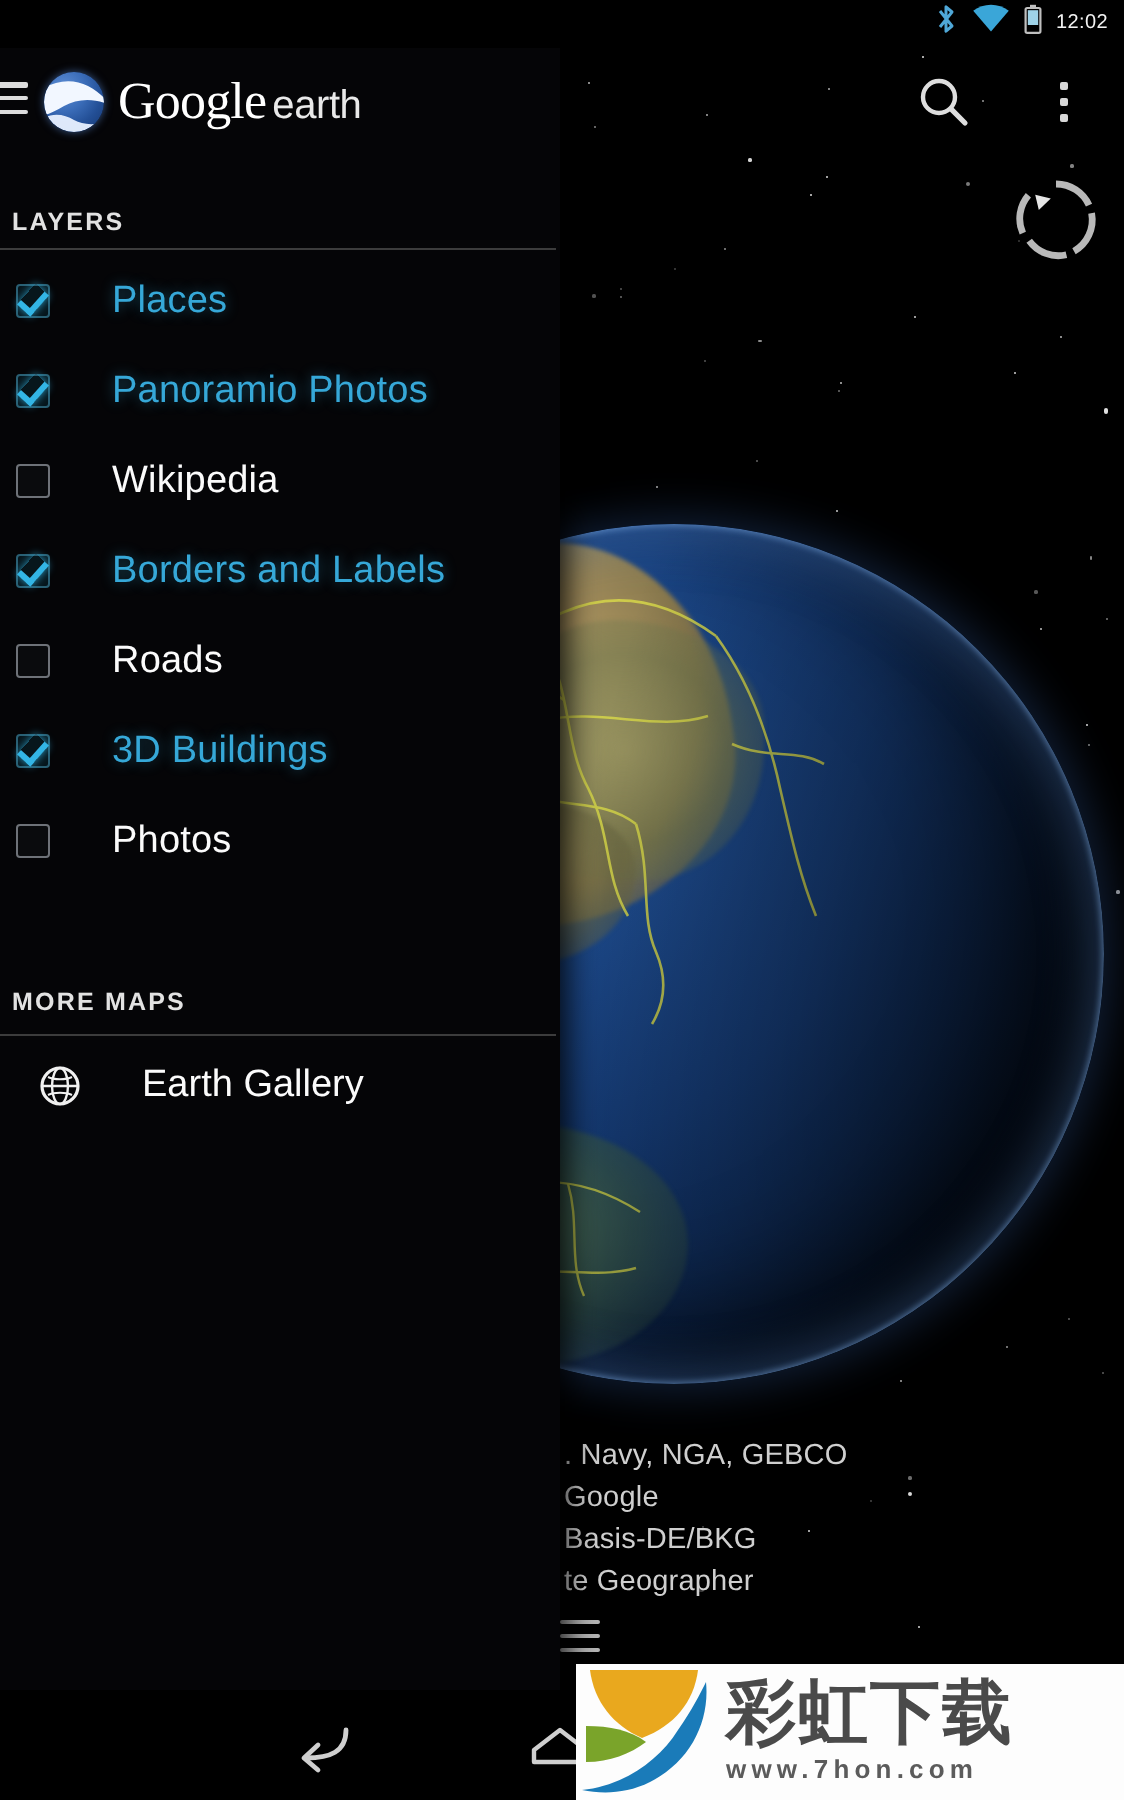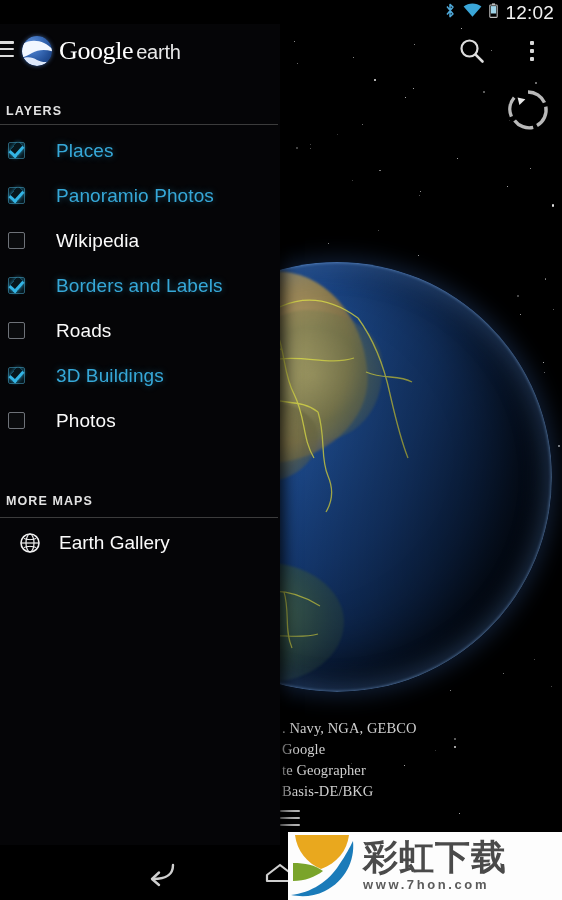--- a/index.html
+++ b/index.html
@@ -65,28 +65,28 @@
     position:absolute;inset:0;border-radius:50%;
     background:linear-gradient(105deg, rgba(0,0,0,0) 38%, rgba(0,0,0,0.30) 62%, rgba(0,0,0,0.62) 82%, rgba(0,0,0,0.80) 100%);
   }
   #rim{
     position:absolute;inset:0;border-radius:50%;
     box-shadow:inset 0 0 26px 5px rgba(96,150,225,0.34), inset 0 0 3px 1px rgba(150,200,255,0.45);
   }
 
   
   #attribution{position:absolute;left:282px;top:718px;width:260px;color:#cfcfcf;font-size:14.5px;line-height:21px;letter-spacing:.1px;}
-  #attribution div{white-space:nowrap;text-shadow:0 1px 2px #000;font-family:Liberation Serif, serif;}
+  #attribution div{white-space:nowrap;text-shadow:0 1px 2px #000;}
   #attr-menu-icon{position:absolute;left:280px;top:810px;width:20px;height:16px;display:flex;flex-direction:column;justify-content:space-between;}
   #attr-menu-icon i{display:block;height:2px;background:#b6b6b6;border-radius:1px;}
 
   
   #statusbar{position:absolute;left:0;top:0;width:562px;height:24px;background:#000;z-index:40;}
   #status-right{position:absolute;right:8px;top:0;height:24px;display:flex;align-items:center;gap:7px;}
-  #clock{color:#f2f2f2;font-size:19px;letter-spacing:.2px;line-height:1;}
+  #clock{color:#f2f2f2;font-size:10px;letter-spacing:.2px;line-height:1;}
   .sicon{display:block;}
 
   
   #actionbar{position:absolute;left:0;top:24px;width:562px;height:52px;z-index:35;}
   #ab-search{position:absolute;left:452px;top:8px;width:40px;height:38px;display:flex;align-items:center;justify-content:center;}
   #ab-overflow{position:absolute;left:516px;top:8px;width:32px;height:38px;display:flex;flex-direction:column;align-items:center;justify-content:center;gap:4px;}
   #ab-overflow i{width:4px;height:4px;background:#d8d8d8;border-radius:1px;display:block;}
 
   
   #compass{position:absolute;left:504px;top:86px;width:48px;height:48px;z-index:30;}
@@ -140,21 +140,21 @@
   .layer-name{margin-left:31px;font-size:19px;letter-spacing:.1px;}
   .layer-name.on{color:#36a8d8;text-shadow:0 0 7px rgba(54,168,216,.45);}
   .layer-name.off{color:#fbfbfb;}
 
   #moremaps-label{position:absolute;left:0;top:470px;width:324px;}
   #moremaps-divider{position:absolute;left:0;top:493px;width:278px;}
   #gallery-row{
     position:absolute;left:0;top:496px;width:280px;height:46px;display:flex;align-items:center;
   }
   #gallery-icon{width:20px;height:20px;margin-left:20px;flex:0 0 auto;}
-  #gallery-label{margin-left:19px;font-size:19px;color:#fbfbfb;text-align:right;}
+  #gallery-label{margin-left:31px;font-size:19px;color:#fbfbfb;text-align:right;}
 
   
   #navbar{position:absolute;left:0;bottom:0;width:562px;height:55px;background:#000;z-index:45;}
   #nav-back{position:absolute;left:140px;top:8px;width:44px;height:40px;}
   #nav-home{position:absolute;left:258px;top:8px;width:44px;height:40px;}
 
   
   #watermark{
     position:absolute;right:0;bottom:0;width:274px;height:68px;background:#fdfdfd;z-index:60;
     display:flex;align-items:center;
@@ -264,22 +264,22 @@
         </svg>
 
         <div id="terminator"></div>
         <div id="rim"></div>
       </div>
     </div>
 
     <div id="attribution">
       <div>. Navy, NGA, GEBCO</div>
       <div> Google</div>
+      <div>Basis-DE/BKG</div>
       <div>te Geographer</div>
-      <div>Basis-DE/BKG</div>
     </div>
 
     <div id="attr-menu-icon">
       <i></i>
         <i></i>
         <i></i>
     </div>
   </div>
 
   <div id="compass">

